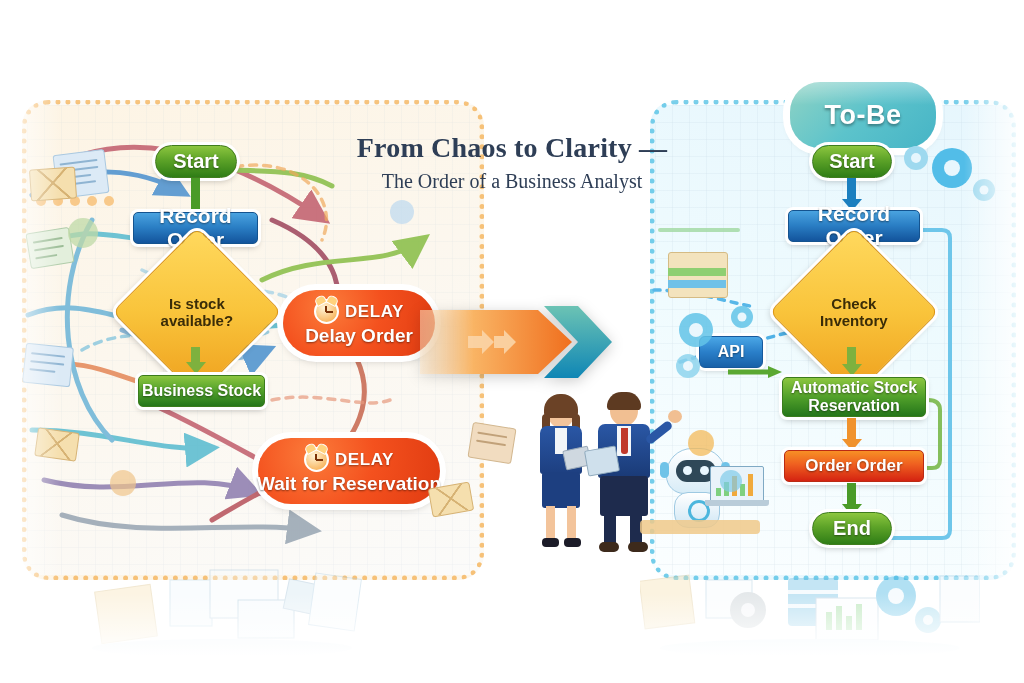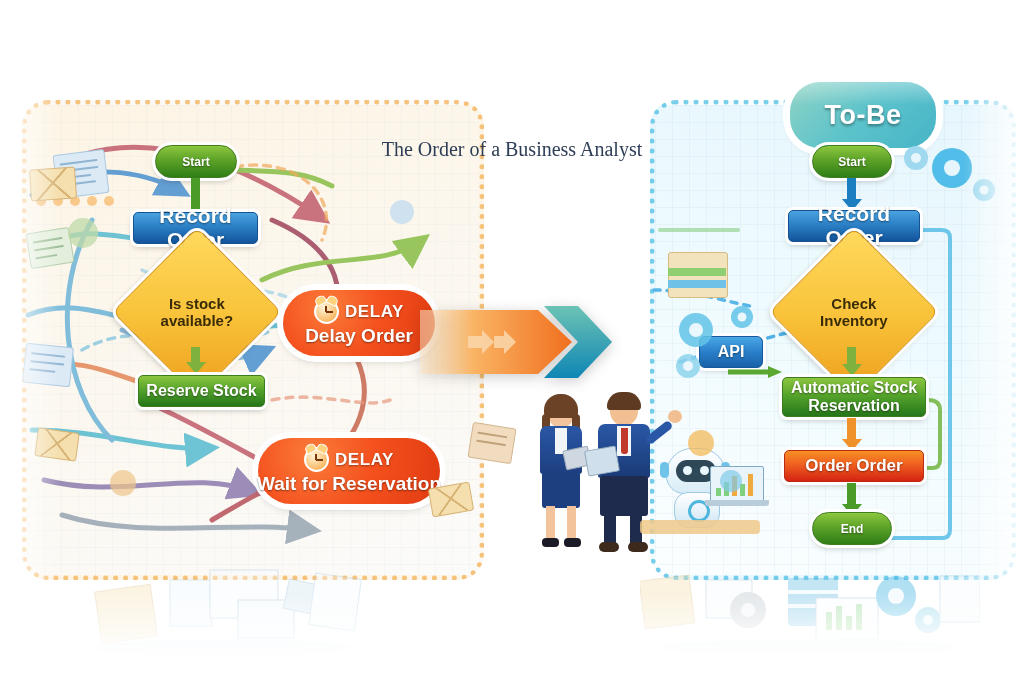--- a/index.html
+++ b/index.html
@@ -56,21 +56,21 @@
 
   
   .rail{position:absolute;height:10px;}
   .rail i{position:absolute;top:0;width:10px;height:10px;border-radius:50%;}
 
   
   .node{position:absolute;display:flex;align-items:center;
     justify-content:center;text-align:center;color:#fff;font-weight:bold;
     text-shadow:0 1px 2px rgba(0,0,0,.45);
     box-shadow:0 0 0 3px #fff, 0 3px 6px rgba(0,0,0,.25);}
-  .pill{border-radius:17px;font-size:12px;
+  .pill{border-radius:17px;font-size:20px;
     background:linear-gradient(180deg,#8cc63f 0%,#5da328 45%,#2f7d16 100%);
     border:1px solid #3f7d1d;}
   .box-blue{border-radius:5px;font-size:21px;
     background:linear-gradient(180deg,#4aa3e0 0%,#2a7ec4 48%,#13549c 100%);
     border:1px solid #14538f;}
   .box-green{border-radius:5px;font-size:16px;line-height:1.12;
     background:linear-gradient(180deg,#8cc63f 0%,#51a02a 50%,#25761a 100%);
     border:1px solid #3b7c1c;}
   .box-red{border-radius:5px;font-size:17px;
     background:linear-gradient(180deg,#f79025 0%,#ef5f20 45%,#d42311 100%);
@@ -229,20 +229,22 @@
       <i style="left:51px;background:#f8c98a"></i>
     <i style="left:68px;background:#f8c98a"></i>
   </div>
 
 
   <div class="cloud-banner" id="banner-tobe">
     <span class="banner-label">To-Be</span>
   </div>
 
   <div style="position:absolute;left:312px;top:132px;width:400px;text-align:center;">
+    <div style="font-size:28px;font-weight:bold;color:#2e3e56;letter-spacing:.2px;
+                font-family:'Liberation Serif',serif;">From Chaos to Clarity —</div>
     <div style="font-size:20px;color:#2e3e56;margin-top:6px;
                 font-family:'Liberation Serif',serif;">The Order of a Business Analyst</div>
   </div>
 
   <div class="node pill" style="left:155px;top:145px;width:80px;height:31px;">
     <span>Start</span>
   </div>
   <div class="arrow-v" style="left:191px;top:178px;height:32px;">
     <div class="shaft" style="background:#4a9b28"></div>
     <div class="head" style="border-top:12px solid #4a9b28"></div>
@@ -258,21 +260,21 @@
 
   <div class="node diamond" style="left:137px;top:252px;">
     <span>Is stock available?</span>
   </div>
   <div class="arrow-v" style="left:191px;top:347px;height:16px;">
     <div class="shaft" style="background:#7eb13e"></div>
     <div class="head" style="border-top:12px solid #7eb13e"></div>
   </div>
 
   <div class="node box-green" style="left:138px;top:375px;width:125px;height:30px;">
-    <span>Reserve Stock</span>
+    <span>Business Stock</span>
   </div>
 
   <div class="delay-cloud" style="left:283px;top:290px;width:152px;height:66px;">
     <div class="delay-top">
       <span class="clock">
         <span class="bell l"></span>
           <span class="bell r"></span>
       </span>
       <span>DELAY</span>
     </div>

